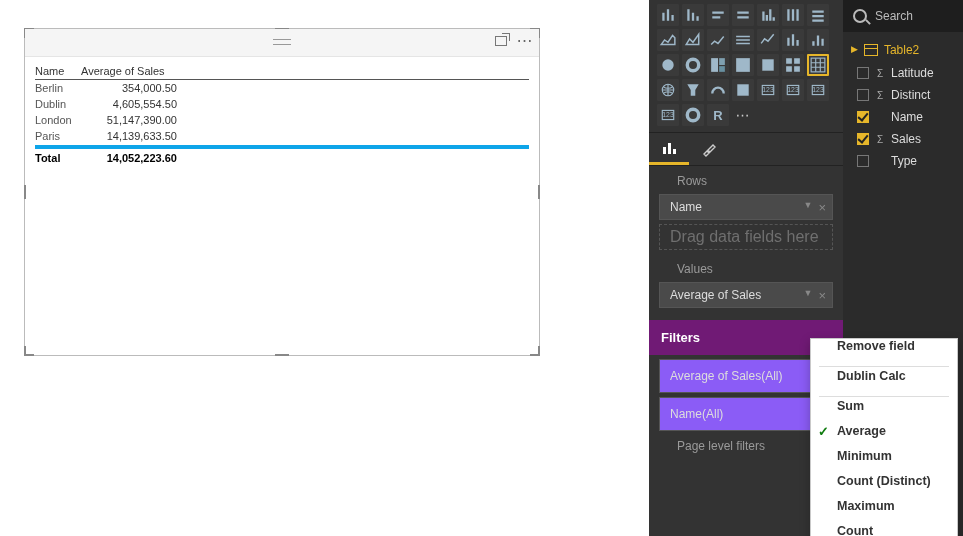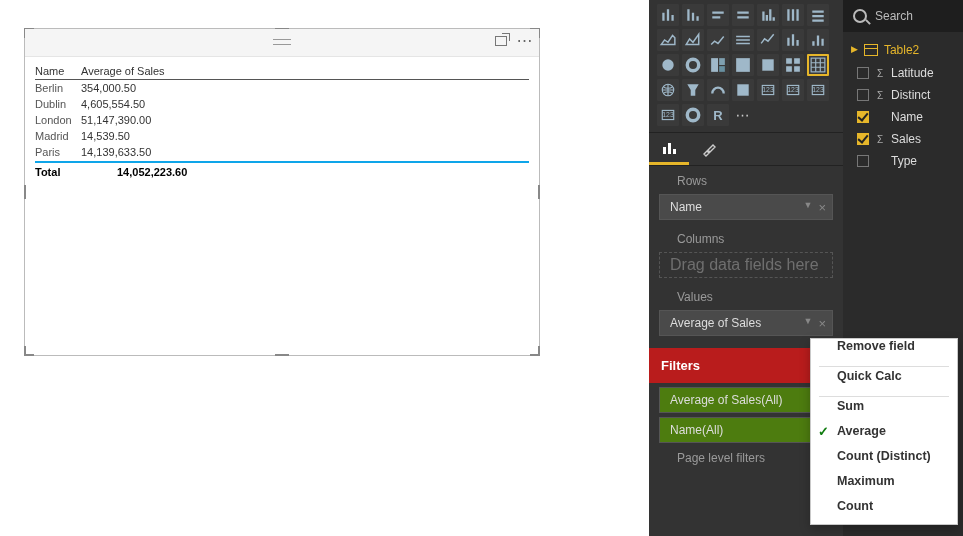--- a/index.html
+++ b/index.html
@@ -27,22 +27,22 @@
   .popout-icon { border: 1px solid #777; width: 12px; height: 10px; position: relative; }
   .popout-icon::after { content: ""; position: absolute; right: -4px; top: -4px; width: 7px; height: 7px; border-top: 1px solid #777; border-right: 1px solid #777; }
   .more-dots { font-size: 16px; letter-spacing: 1px; line-height: 10px; color:#666;}
 
   .tbl { padding: 8px 10px 0 10px; font-size: 11px; color: #333; }
   .tbl-head { display: flex; border-bottom: 1px solid #555; padding-bottom: 2px; }
   .tbl-head .c1 { width: 46px; }
   .tbl-head .c2 { width: 96px; text-align: left; }
   .tbl-row { display: flex; line-height: 16px; }
   .tbl-row .c1 { width: 46px; color: #555; }
-  .tbl-row .c2 { width: 96px; color: #333; }
-  .tbl-total { font-weight: bold; border-top: 2px solid #0ea5e9; margin-top: 1px; padding-top: 1px; gap: 36px;}
+  .tbl-row .c2 { width: 96px; text-align: right; color: #333; }
+  .tbl-total { font-weight: bold; border-top: 4px solid #0ea5e9; margin-top: 1px; padding-top: 1px;}
   .tbl-total .c1,.tbl-total .c2{color:#000;}
 
   
   .panel { position: absolute; right: 0; top: 0; bottom: 0; width: 314px; display: flex; background: #2b2b2b; }
   .viz-pane { width: 194px; background: #333; color: #ccc; display: flex; flex-direction: column; font-size: 12px; }
   .fields-pane { width: 120px; background: #2b2b2b; color: #ccc; display: flex; flex-direction: column; font-size: 12px; }
 
   .viz-gallery { padding: 4px 8px 4px 8px; display: grid; grid-template-columns: repeat(7, 22px); grid-auto-rows: 22px; gap: 3px; }
   .viz-tile { width: 22px; height: 22px; display: flex; align-items: center; justify-content: center; color: #9fb8c9; cursor: pointer; background:#3a3a3a; border-radius:1px;}
   .viz-tile.sel { outline: 2px solid #e6b62a; outline-offset: -2px; }
@@ -55,22 +55,22 @@
   .tabbtn svg{width:16px;height:16px;}
 
   .sect-title { padding: 8px 12px 6px 28px; color: #9a9a9a; font-size: 12px; }
   .well { margin: 0 10px; display:flex; flex-direction:column; gap:0; }
   .field-pill { height: 26px; background: #4a4a4a; border: 1px solid #555; display:flex; align-items:center; padding: 0 6px 0 10px; color:#ddd; font-size:12px; position:relative; cursor:pointer; margin-bottom:4px;}
   .field-pill .pill-actions{ margin-left:auto; display:flex; gap:6px; color:#888;}
   .placeholder { height:26px; border:1px dashed #555; color:#6f6f6f; display:flex;align-items:center;padding:0 10px; font-size:16px; margin:0 10px 4px 10px;}
   .chev{font-size:9px;color:#888;}
   .xbtn{font-size:13px;color:#888;cursor:pointer;}
 
-  .filters-head { background:#b91c1c; color:#fff; font-weight:600; padding:10px 12px; margin-top:8px; font-size:13px;}
-  .filter-chip { margin:4px 10px 0 10px; height:26px; background:#4d7c0f; border:1px solid #555; display:flex;align-items:center;padding:0 10px;color:#ddd;font-size:12px;cursor:pointer;}
+  .filters-head { background:#701a75; color:#fff; font-weight:600; padding:10px 12px; margin-top:8px; font-size:13px;}
+  .filter-chip { margin:4px 10px 0 10px; height:34px; background:#8b5cf6; border:1px solid #555; display:flex;align-items:center;padding:0 10px;color:#ddd;font-size:12px;cursor:pointer;}
 
   
   .search { height:32px; background:#1e1e1e; display:flex;align-items:center;padding:0 10px; color:#bbb; gap:8px;}
   .search .mag{width:14px;height:14px;border:2px solid #bbb;border-radius:50%;position:relative;}
   .search .mag::after{content:"";position:absolute;width:6px;height:2px;background:#bbb;transform:rotate(45deg);left:10px;top:10px;}
   .tree { padding:6px 4px 0 4px; }
   .tree-node{ display:flex;align-items:center;height:24px;gap:6px; padding-left:4px; color:#e6b62a; cursor:pointer;}
   .tree-node .tri{font-size:9px;transform:translateY(-1px);} 
   .tree-node .tblicon{width:14px;height:12px;border:1px solid #e6b62a;position:relative;}
   .tree-node .tblicon::before{content:"";position:absolute;left:0;right:0;top:3px;height:1px;background:#e6b62a;}
@@ -125,24 +125,20 @@
           </div>
           <div class="tbl-row">
             <div class="c1">Dublin</div>
             <div class="c2">4,605,554.50</div>
           </div>
           <div class="tbl-row">
             <div class="c1">London</div>
             <div class="c2">51,147,390.00</div>
           </div>
           <div class="tbl-row">
-            <div class="c1">Madrid</div>
-            <div class="c2">14,539.50</div>
-          </div>
-          <div class="tbl-row">
             <div class="c1">Paris</div>
             <div class="c2">14,139,633.50</div>
           </div>
         </div>
       <div class="tbl-row tbl-total">
         <div class="c1">Total</div>
         <div class="c2">14,052,223.60</div>
       </div>
     </div>
   </div>
@@ -335,21 +331,20 @@
     <div class="well">
       <div class="field-pill">
         <span>Name</span>
         <span class="pill-actions">
           <span class="chev">▼</span>
           <span class="xbtn">×</span>
         </span>
       </div>
     </div>
 
-    <div class="sect-title">Columns</div>
     <div class="placeholder">
       <span>Drag data fields here</span>
     </div>
 
     <div class="sect-title">Values</div>
     <div class="well">
       <div class="field-pill">
         <span>Average of Sales</span>
         <span class="pill-actions">
           <span class="chev">▼</span>
@@ -409,31 +404,34 @@
     </div>
   </div>
 </div>
 
 <div class="ctx" id="ctx">
     <div class="ctx-item">
       <span>Remove field</span>
     </div>
     <div class="ctx-sep"></div>
     <div class="ctx-item">
-      <span>Quick Calc</span>
+      <span>Dublin Calc</span>
     </div>
     <div class="ctx-sep"></div>
     <div class="ctx-item">
       <span>Sum</span>
     </div>
     <div class="ctx-item">
       <span class="check">✓</span>
       <span>Average</span>
     </div>
     <div class="ctx-item">
+      <span>Minimum</span>
+    </div>
+    <div class="ctx-item">
       <span>Count (Distinct)</span>
     </div>
     <div class="ctx-item">
       <span>Maximum</span>
     </div>
     <div class="ctx-item">
       <span>Count</span>
     </div>
   </div>
 

